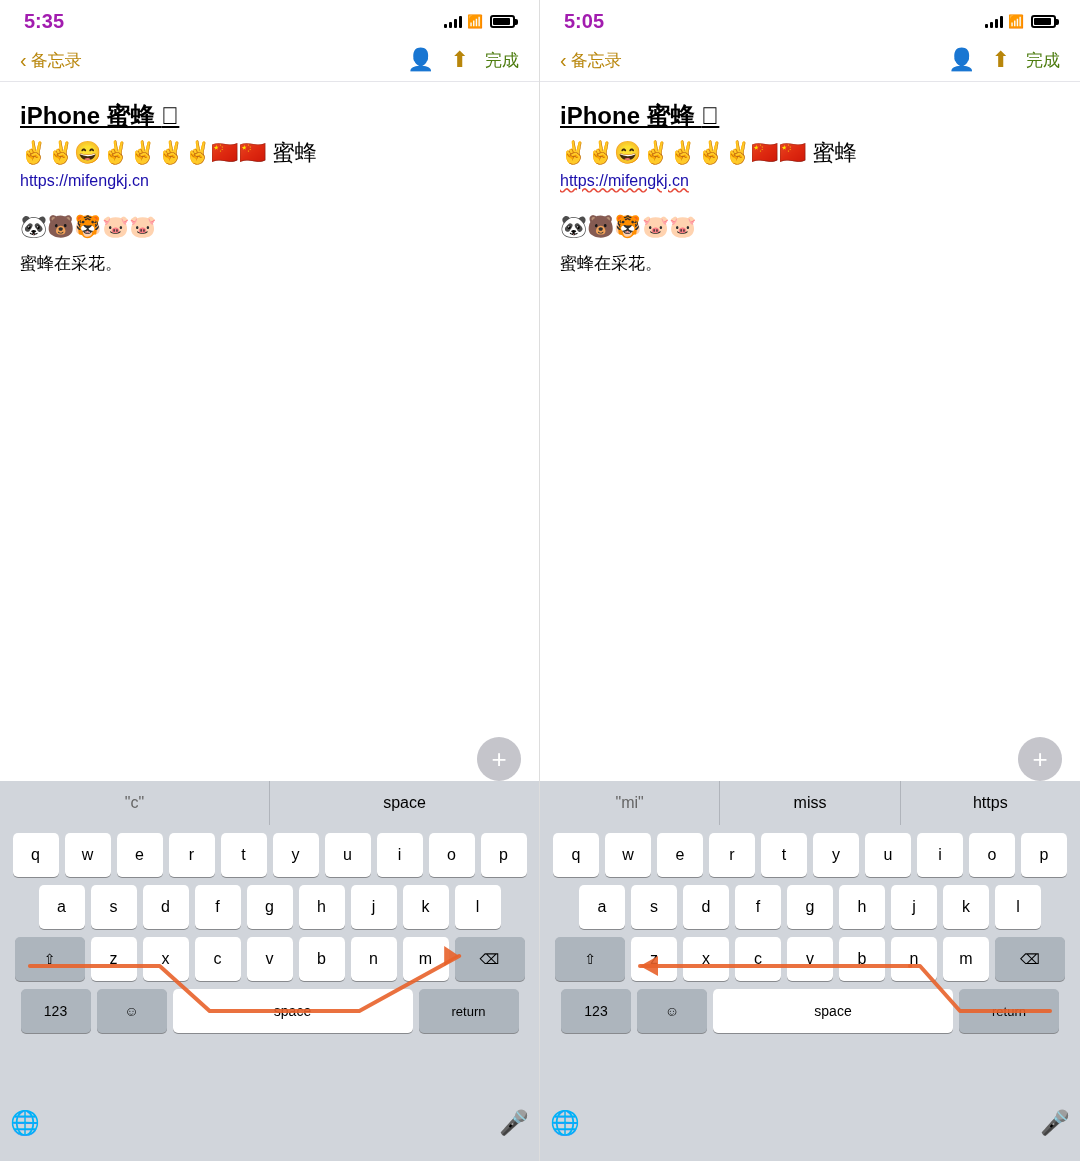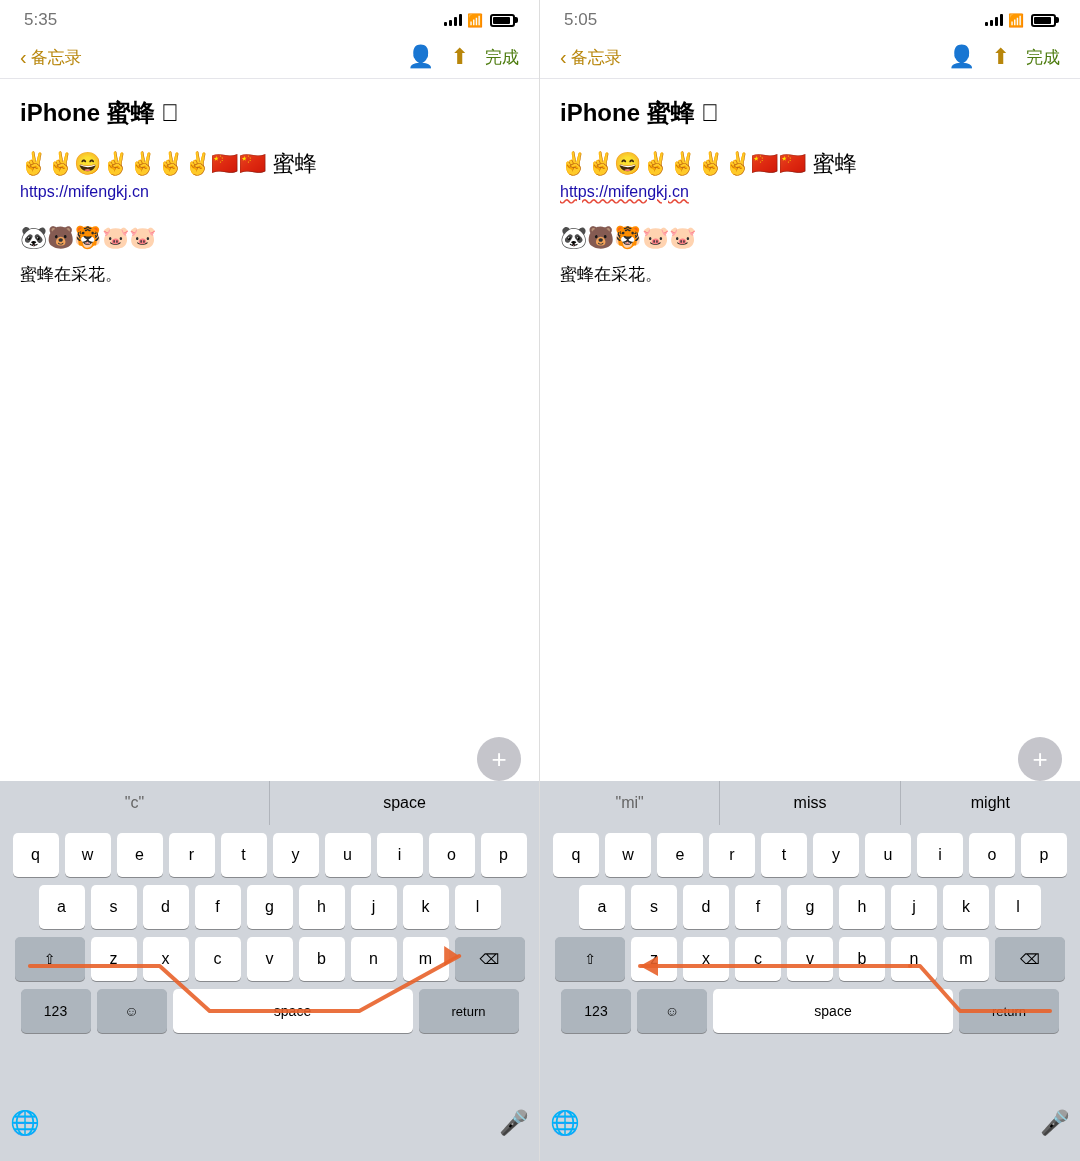--- a/index.html
+++ b/index.html
@@ -24,23 +24,23 @@
       border-right: none;
     }
     .status-bar {
       display: flex;
       justify-content: space-between;
       align-items: center;
       padding: 10px 24px 6px;
       background: #fff;
     }
     .status-time {
-      font-size: 17px;
-      font-weight: 400;
-      color: #737373;
+      font-size: 20px;
+      font-weight: 700;
+      color: #a21caf;
     }
     .status-icons {
       display: flex;
       align-items: center;
       gap: 6px;
     }
     .signal-bars {
       display: flex; align-items: flex-end; gap: 2px; height: 12px;
     }
     .signal-bar {
@@ -77,21 +77,22 @@
     .note-content {
       flex: 1;
       background: #fff;
       padding: 18px 20px;
       overflow: hidden;
     }
     .note-title {
       font-size: 24px;
       font-weight: 700;
       color: #000;
-      margin-bottom: 20px;
+      margin-bottom: 6px;
+      text-decoration: underline;
     }
     .note-emoji-line {
       font-size: 22px;
       margin-bottom: 4px;
     }
     .note-url {
       color: #1a0dab;
       font-size: 16px;
       text-decoration: none;
       margin-bottom: 24px;
@@ -358,21 +359,21 @@
     <div class="note-text">蜜蜂在采花。</div>
   </div>
 
   <div class="plus-button">+</div>
 
   <div class="keyboard-area">
 
     <div class="predictive-bar">
       <div class="predictive-item quoted">"mi"</div>
       <div class="predictive-item">miss</div>
-      <div class="predictive-item">might</div>
+      <div class="predictive-item">https</div>
     </div>
 
     <div class="keyboard-rows">
       <div class="key-row">
         <div class="key">q</div>
         <div class="key">w</div>
         <div class="key">e</div>
         <div class="key">r</div>
         <div class="key">t</div>
         <div class="key">y</div>

